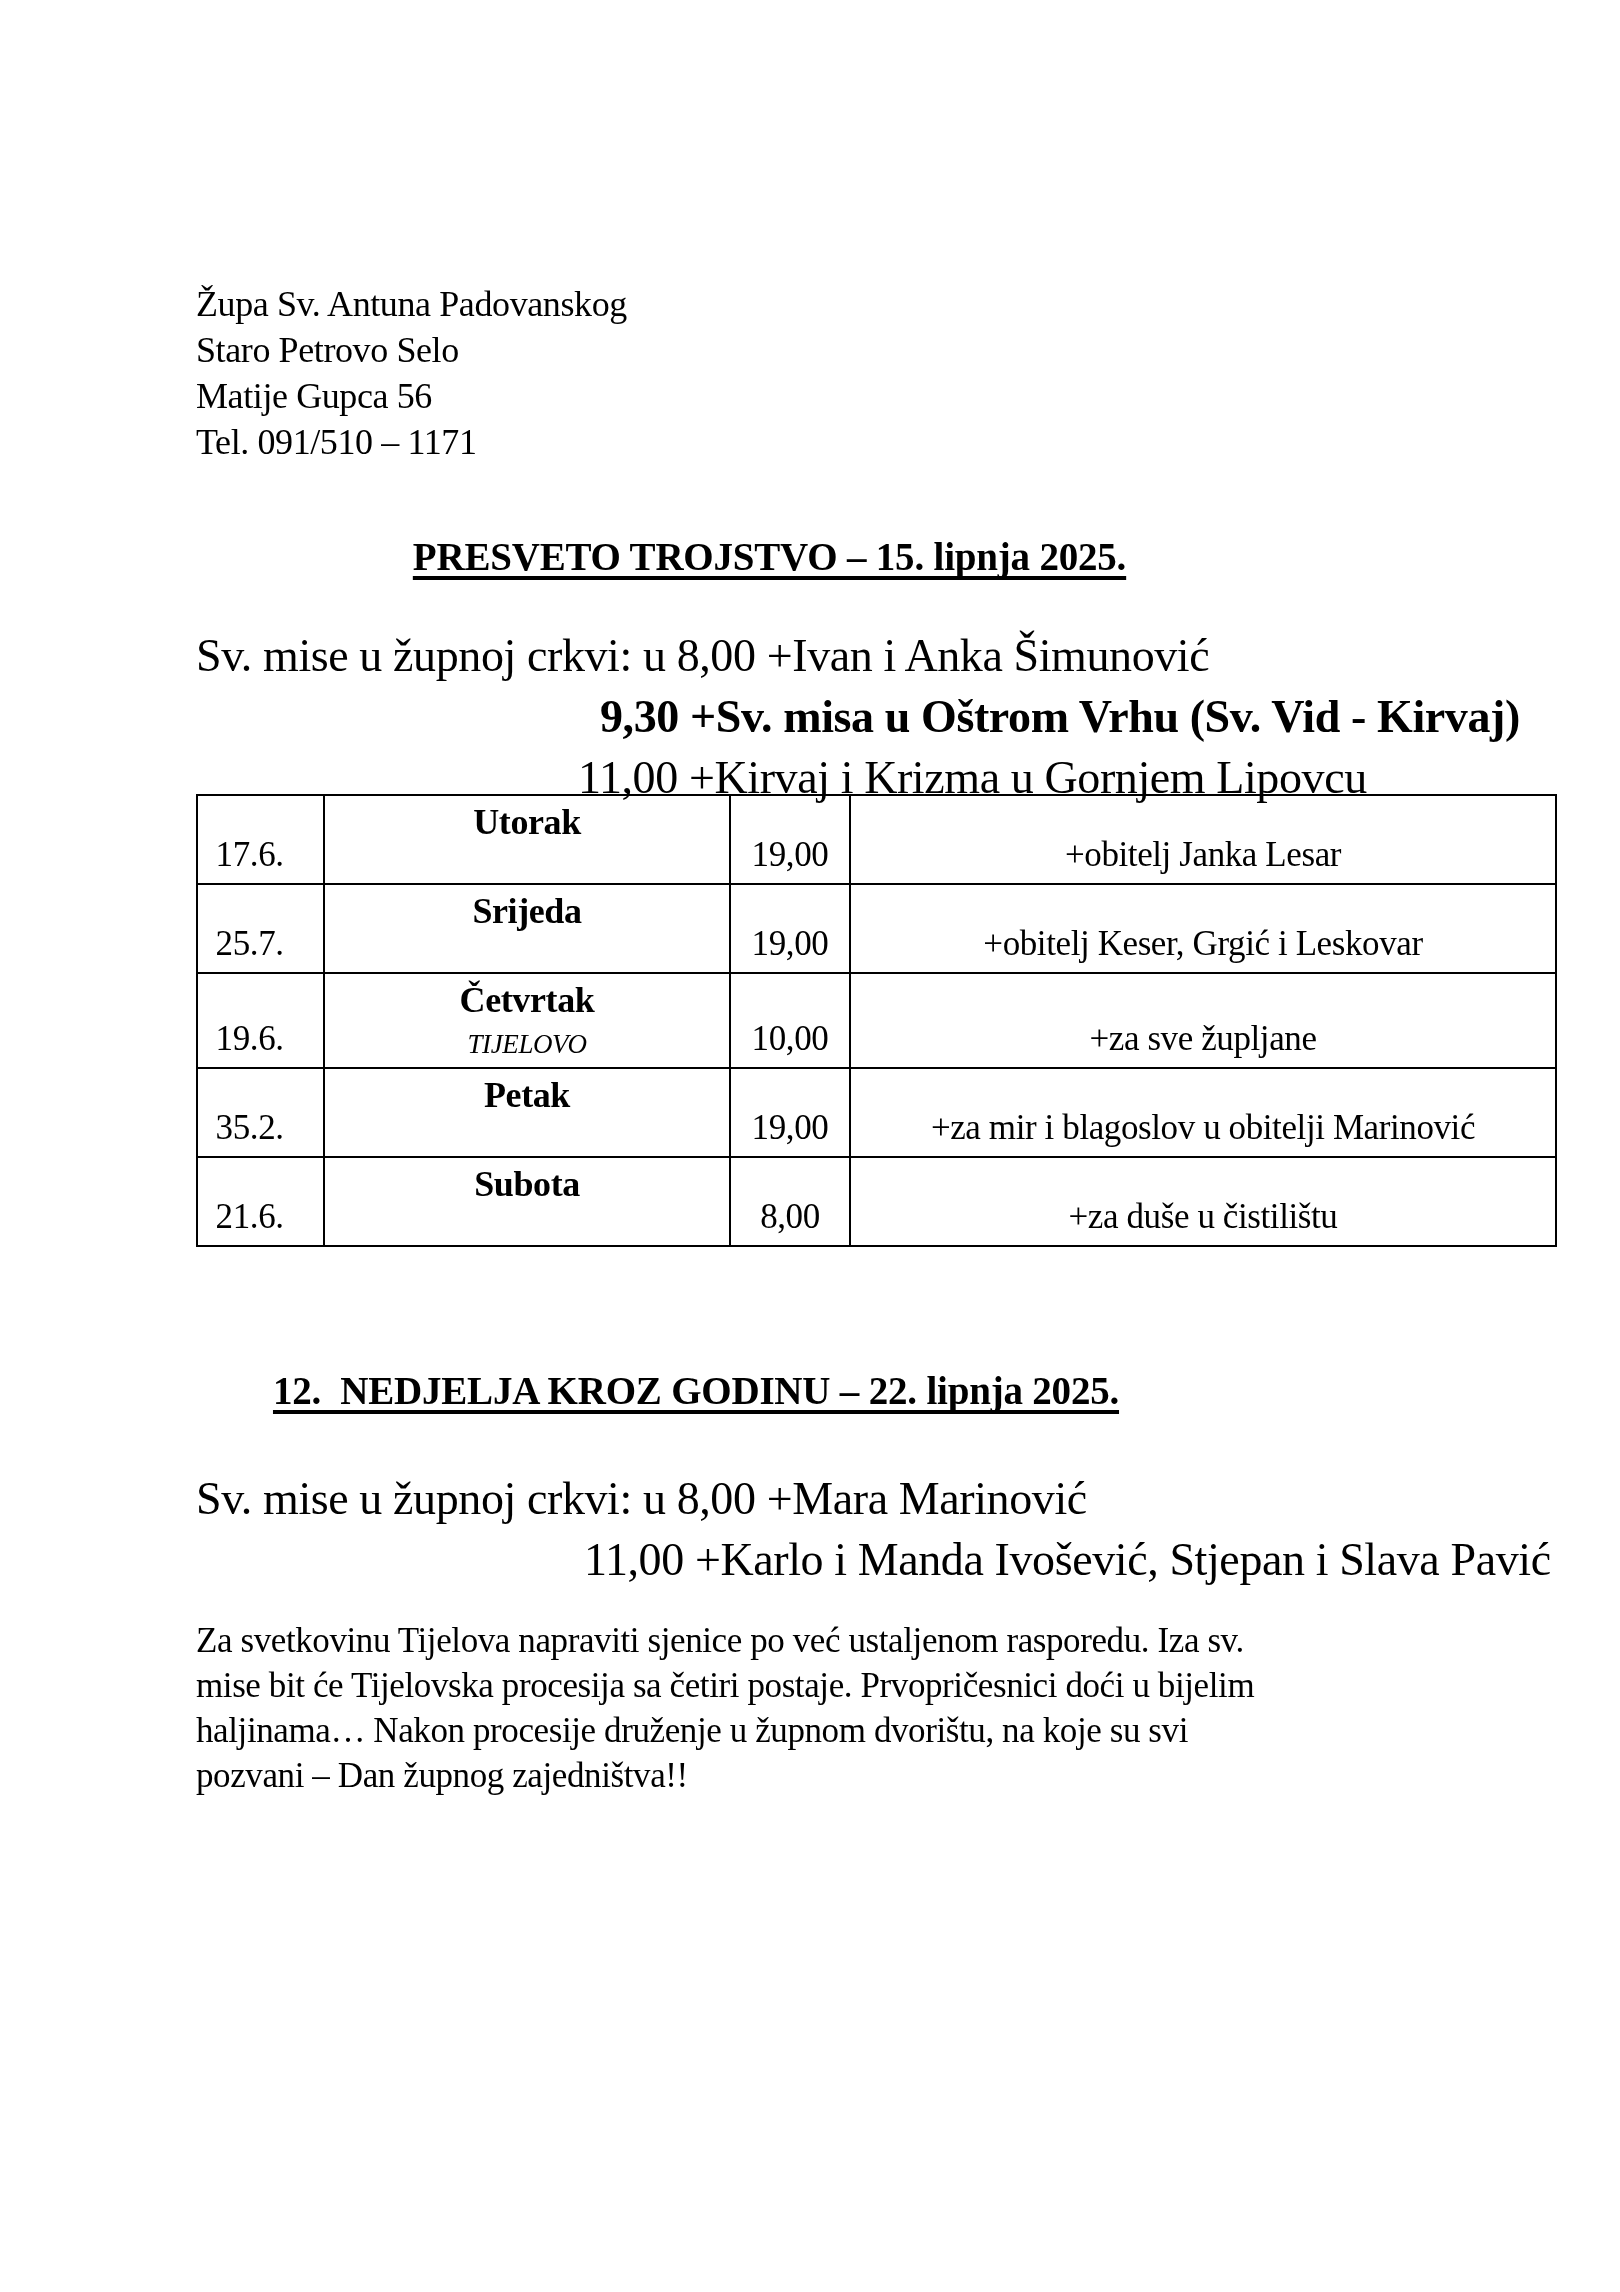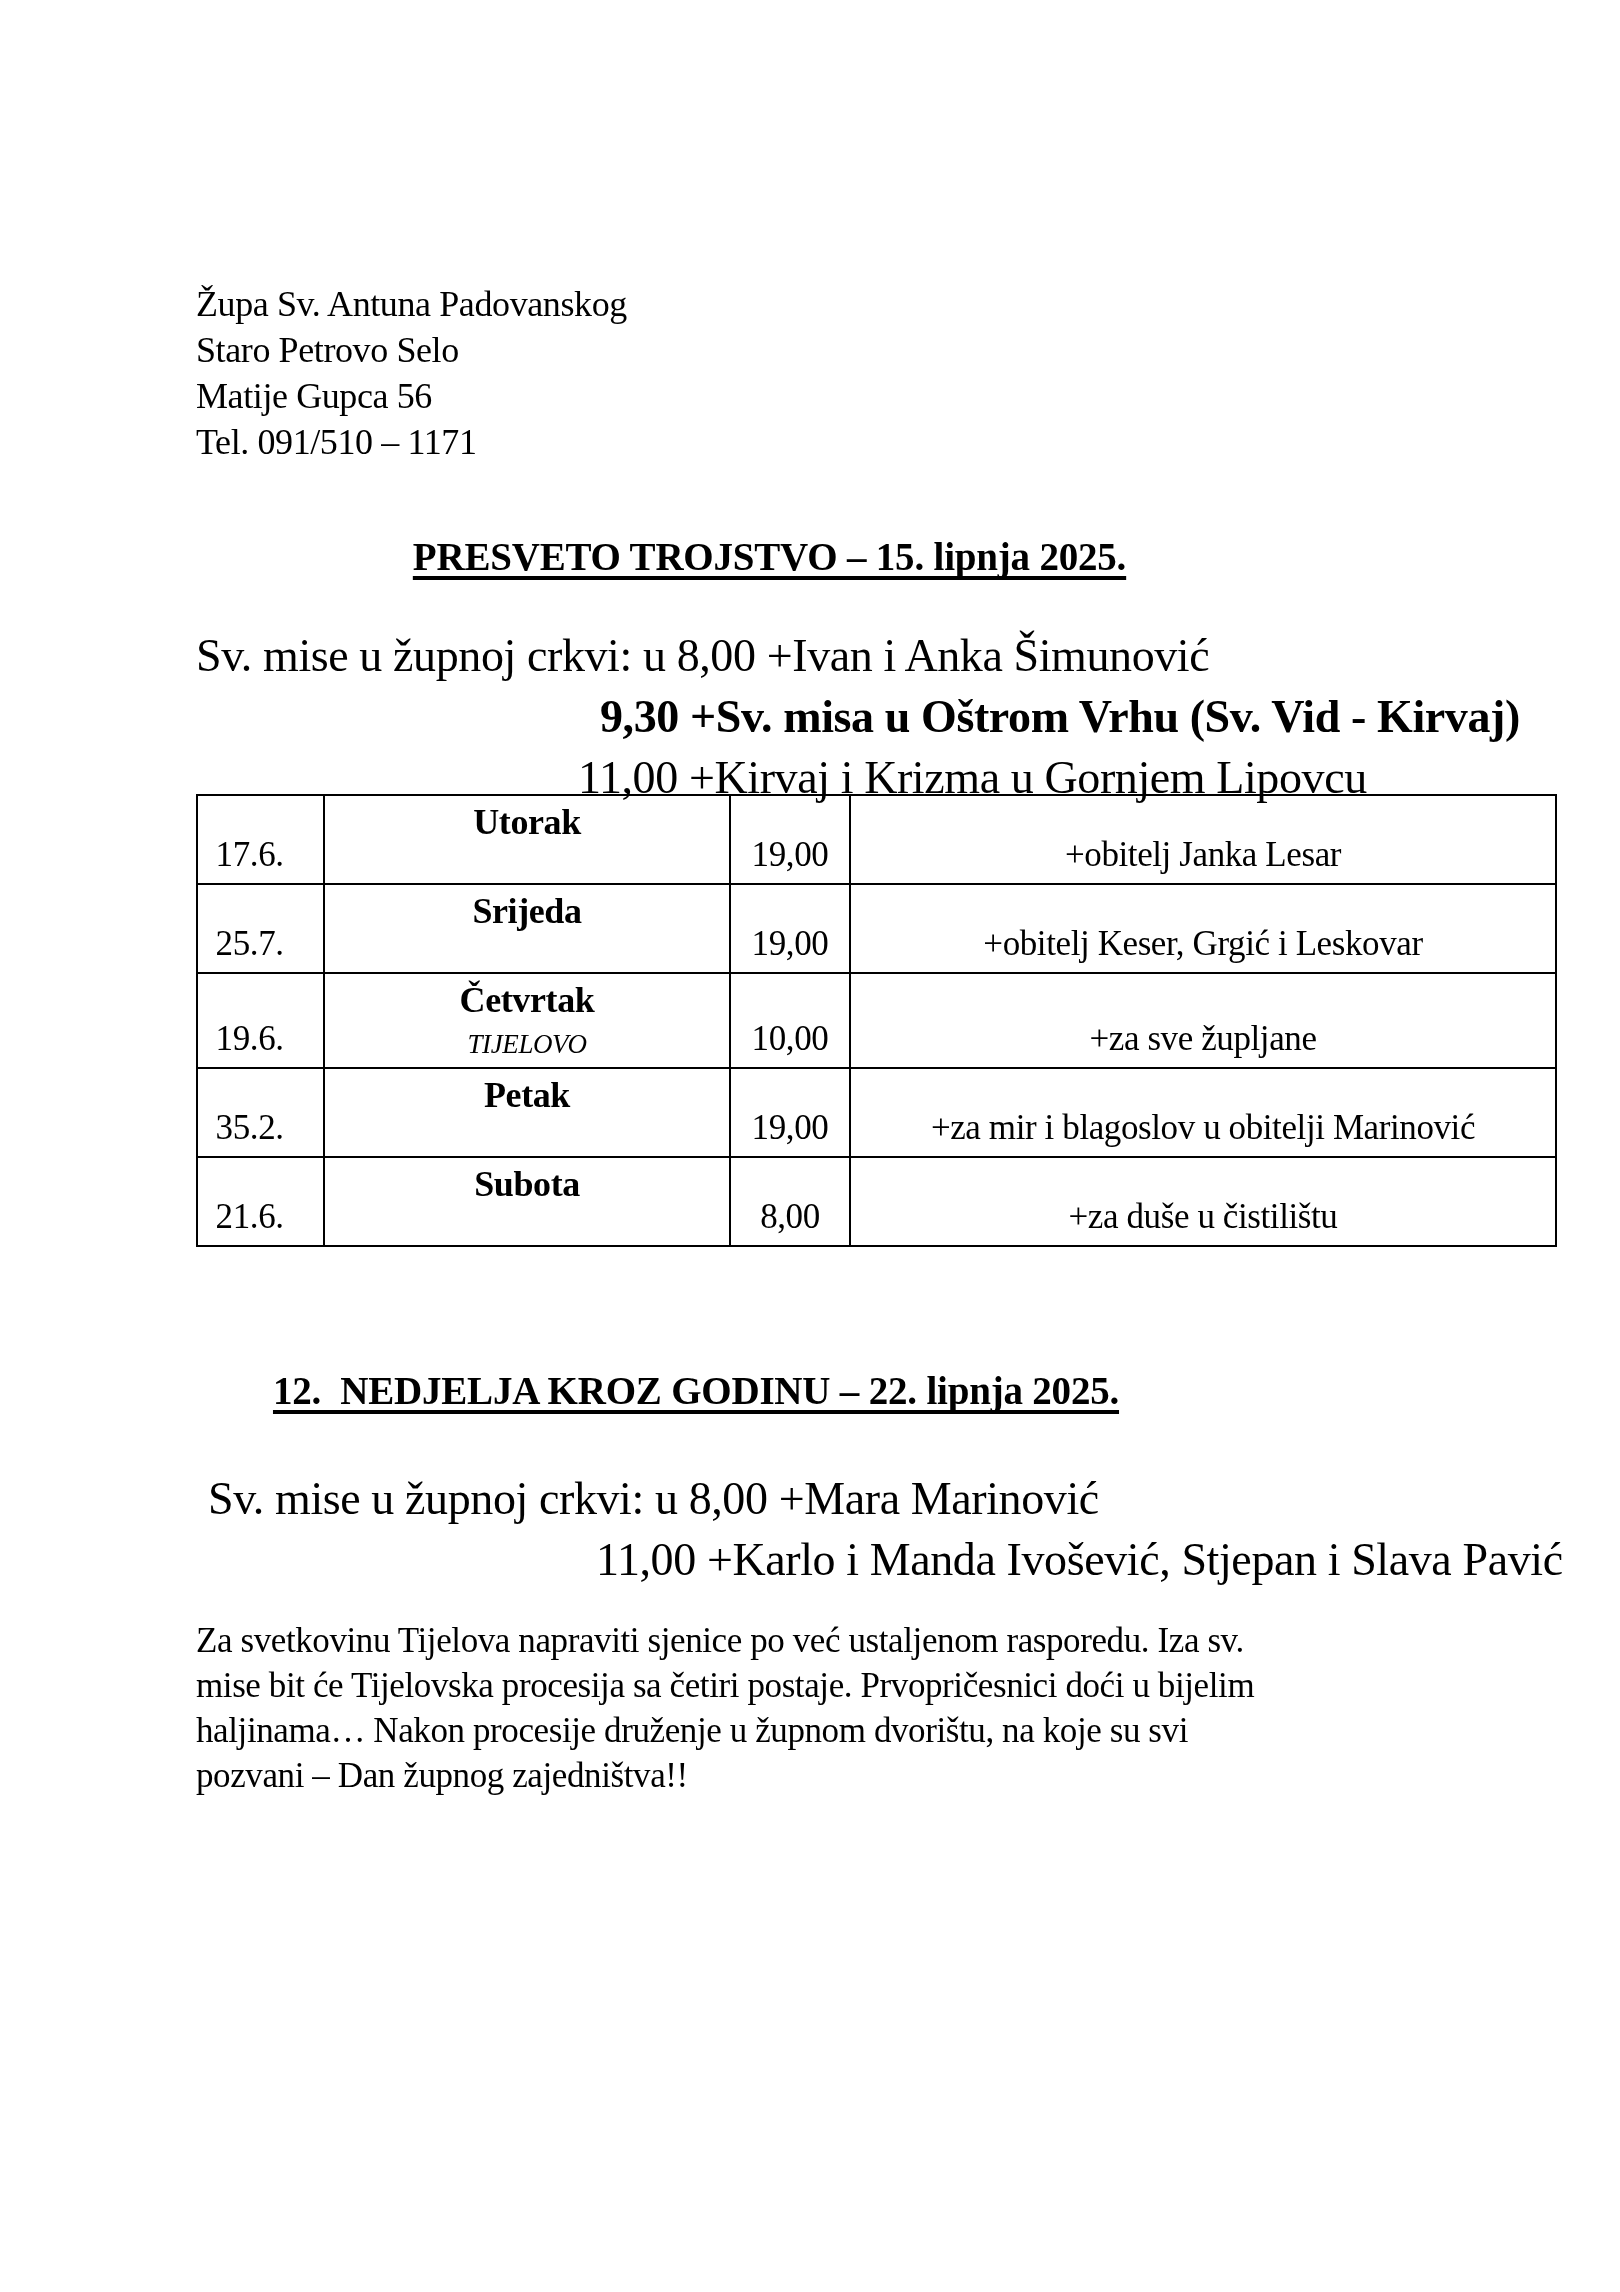--- a/index.html
+++ b/index.html
@@ -56,21 +56,21 @@
     white-space: pre-wrap;
   }
   
   .masses1 {
     position: absolute;
     left: 196px;
     top: 617px;
   }
   .masses2 {
     position: absolute;
-    left: 208px;
+    left: 196px;
     top: 1460px;
   }
   .mass-line {
     font-size: 46px;
     line-height: 45px;
     letter-spacing: -0.4px;
     white-space: pre-wrap;
     margin-top: 16px;
   }
   .indent-930  { padding-left: 404px; font-weight: bold; }

